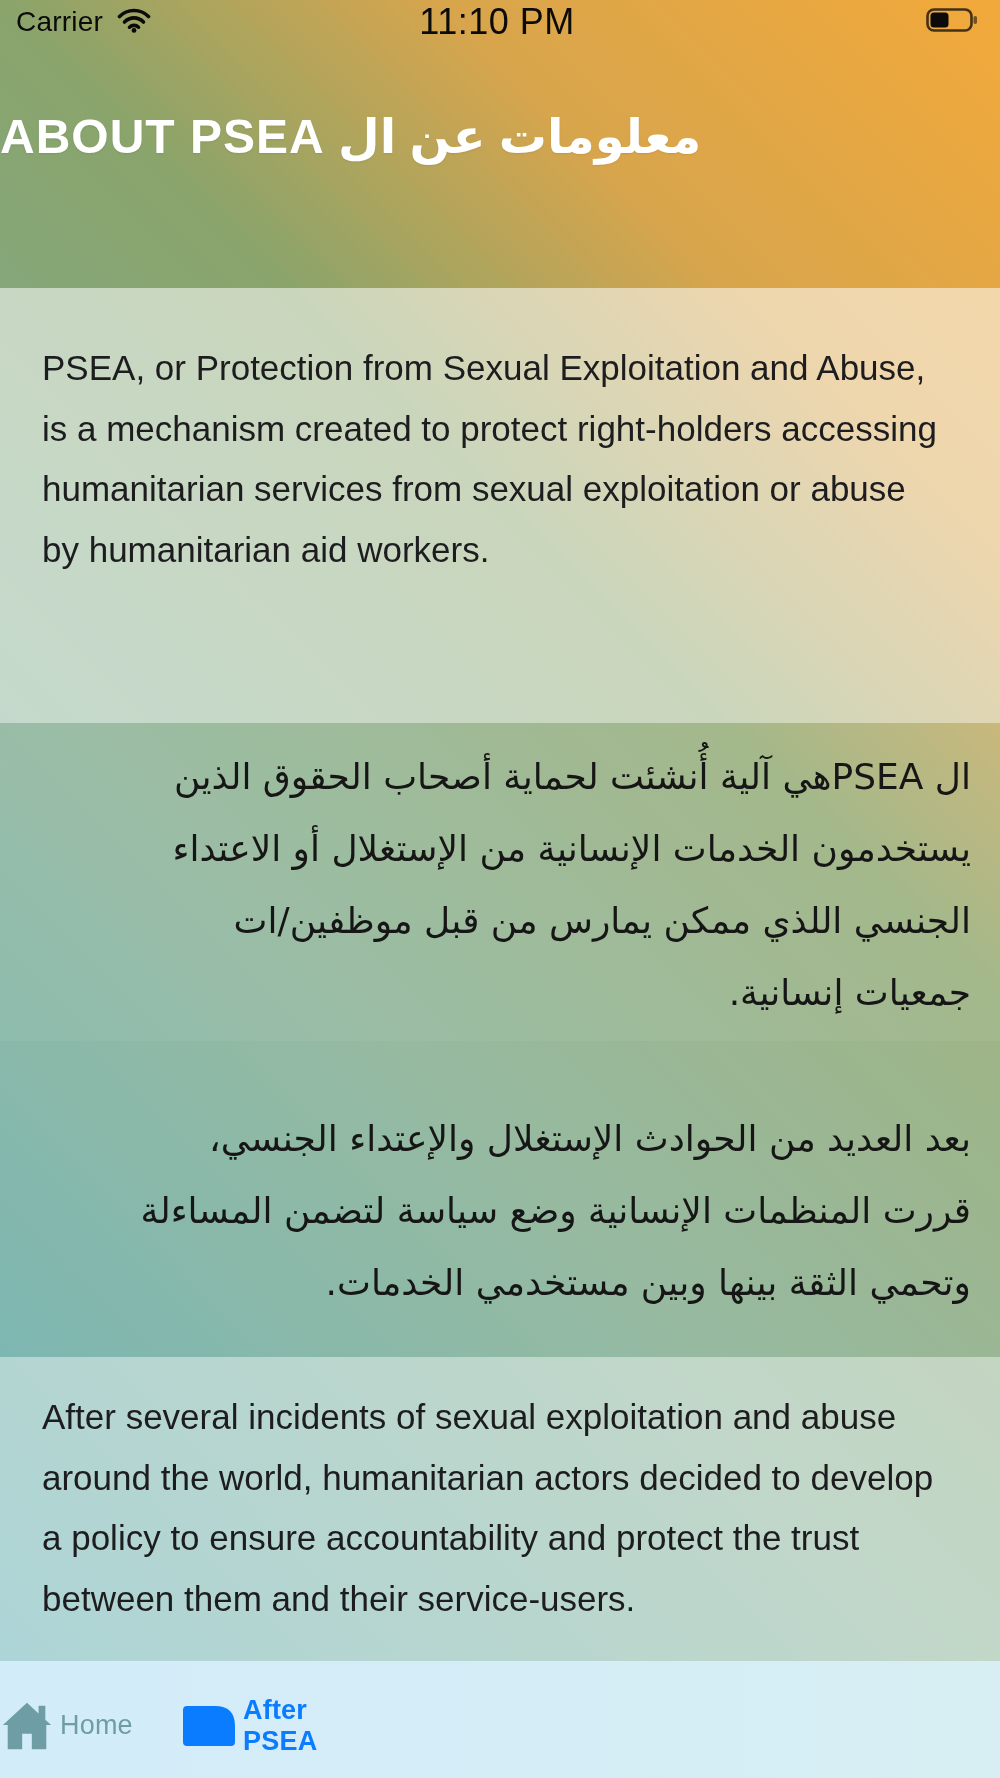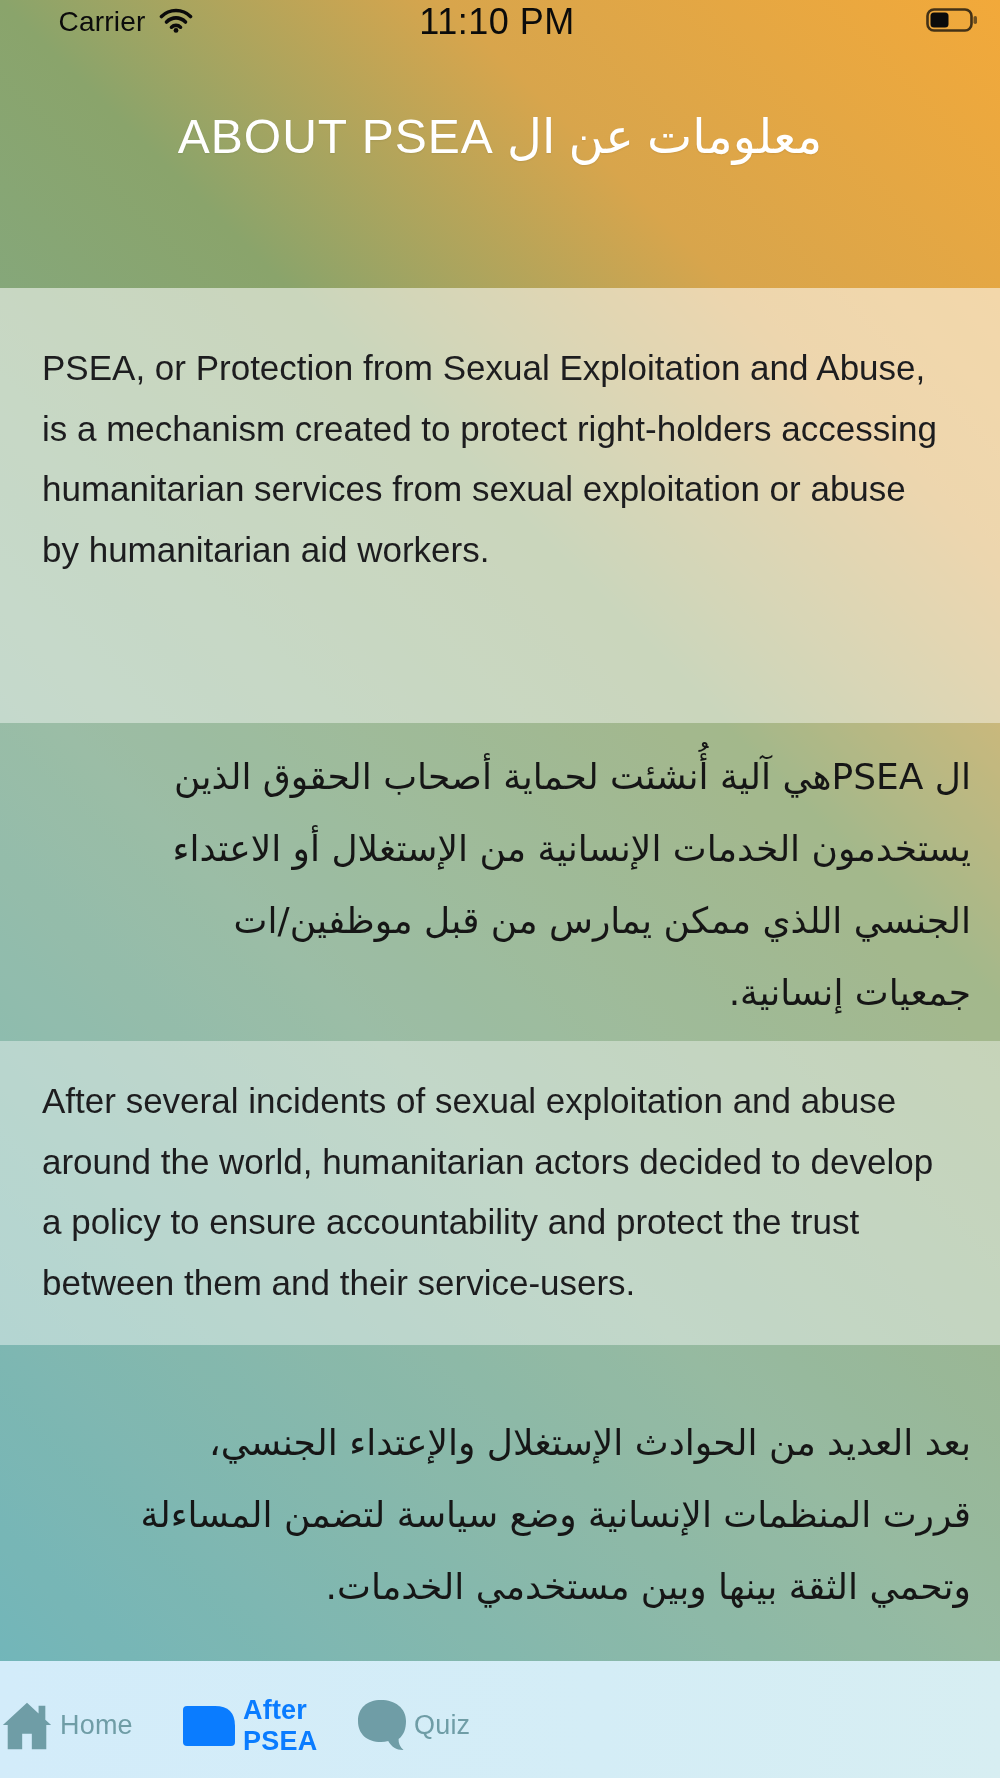--- a/index.html
+++ b/index.html
@@ -10,27 +10,27 @@
       #f2a93a 0%, #d8a54c 20%, #8aa46b 36%, #7fab8d 60%, #4fa6ae 100%);
     display:flex; flex-direction:column;
   }
 
   
   .header { height:288px; flex:0 0 288px; }
   .status-bar {
     height:44px; display:flex; align-items:center; justify-content:space-between;
     padding:0 22px 0 16px; color:#0b0b0b;
   }
-  .sb-left { display:flex; align-items:center; gap:14px; width:220px;justify-content:center; }
+  .sb-left { display:flex; align-items:center; gap:14px; width:220px; }
   .sb-carrier { font-size:28px; font-weight:500; letter-spacing:.2px; }
   .sb-time { font-size:36px; font-weight:400; letter-spacing:.5px; }
   .sb-right { width:220px; display:flex; justify-content:flex-end; }
   .page-title {
-    margin-top:64px; text-align:center; color:#ffffff;
-    font-size:48px; font-weight:400; letter-spacing:1px;
+    margin-top:64px; text-align:left; color:#ffffff;
+    font-size:48px; font-weight:700; letter-spacing:1px;
     text-shadow:0 1px 2px rgba(0,0,0,0.08);
   }
 
   
   .block { width:100%; }
   .block.en1 { flex:0 0 435px; background:rgba(255,255,255,0.55); }
   .block.ar1 { flex:0 0 318px; background:rgba(255,255,255,0.22); }
   .block.en2 { flex:0 0 304px; background:rgba(255,255,255,0.52); }
   .block.ar2 { flex:0 0 316px; background:rgba(255,255,255,0.18); }
 
@@ -96,26 +96,26 @@
   </div>
 
   <div class="block en1">
     <p class="para-en">PSEA, or Protection from Sexual Exploitation and Abuse, is a mechanism created to protect right-holders accessing humanitarian services from sexual exploitation or abuse by humanitarian aid workers.</p>
   </div>
 
   <div class="block ar1">
     <p class="para-ar" dir="rtl">ال PSEAهي آلية أُنشئت لحماية أصحاب الحقوق الذين يستخدمون الخدمات الإنسانية من الإستغلال أو الاعتداء الجنسي اللذي ممكن يمارس من قبل موظفين/ات جمعيات إنسانية.</p>
   </div>
 
+  <div class="block ar2">
+    <p class="para-ar" dir="rtl">بعد العديد من الحوادث الإستغلال والإعتداء الجنسي، قررت المنظمات الإنسانية وضع سياسة لتضمن المساءلة وتحمي الثقة بينها وبين مستخدمي الخدمات.</p>
+  </div>
+
   <div class="block en2">
     <p class="para-en">After several incidents of sexual exploitation and abuse around the world, humanitarian actors decided to develop a policy to ensure accountability and protect the trust between them and their service-users.</p>
-  </div>
-
-  <div class="block ar2">
-    <p class="para-ar" dir="rtl">بعد العديد من الحوادث الإستغلال والإعتداء الجنسي، قررت المنظمات الإنسانية وضع سياسة لتضمن المساءلة وتحمي الثقة بينها وبين مستخدمي الخدمات.</p>
   </div>
 
   <div class="tab-bar">
 
     <div class="tab">
       <span class="t-icon">
         <svg width="54" height="52" viewBox="0 0 56 52">
           <path fill="currentColor" fill-rule="evenodd" d="
             M28 2 L40 13 L40 5 L47 5 L47 19.5 L53 25 L48 25 L48 50 L8 50 L8 25 L3 25 Z
             M23 34 L33 34 L33 50 L23 50 Z"></path>
@@ -126,28 +126,17 @@
 
     <div class="tab active">
       <span class="t-icon">
         <svg width="60" height="48" viewBox="0 0 60 48">
           <path fill="currentColor" d="M6 8 Q6 4 10 4 L38 4 Q58 4 58 24 L58 40 Q58 44 54 44 L10 44 Q6 44 6 40 Z"></path>
         </svg>
       </span>
       <span class="t-label">After PSEA</span>
     </div>
 
-    <div class="tab">
-      <span class="t-icon">
-        <svg width="54" height="56" viewBox="0 0 54 56">
-          <path fill="currentColor" d="
-            M27 2 C13 2 4 10 4 23 C4 36 13 44 27 44 C29.5 44 32 43.7 34.2 43
-            C37.5 49 43 52.3 49.5 52 C45.8 48.6 44.4 45 44.6 41
-            C50 37 52 30.8 52 23 C52 10 41 2 27 2 Z"></path>
-        </svg>
-      </span>
-      <span class="t-label">Quiz</span>
-    </div>
 
 
 
   </div>
 </div>
 
 </body></html>

